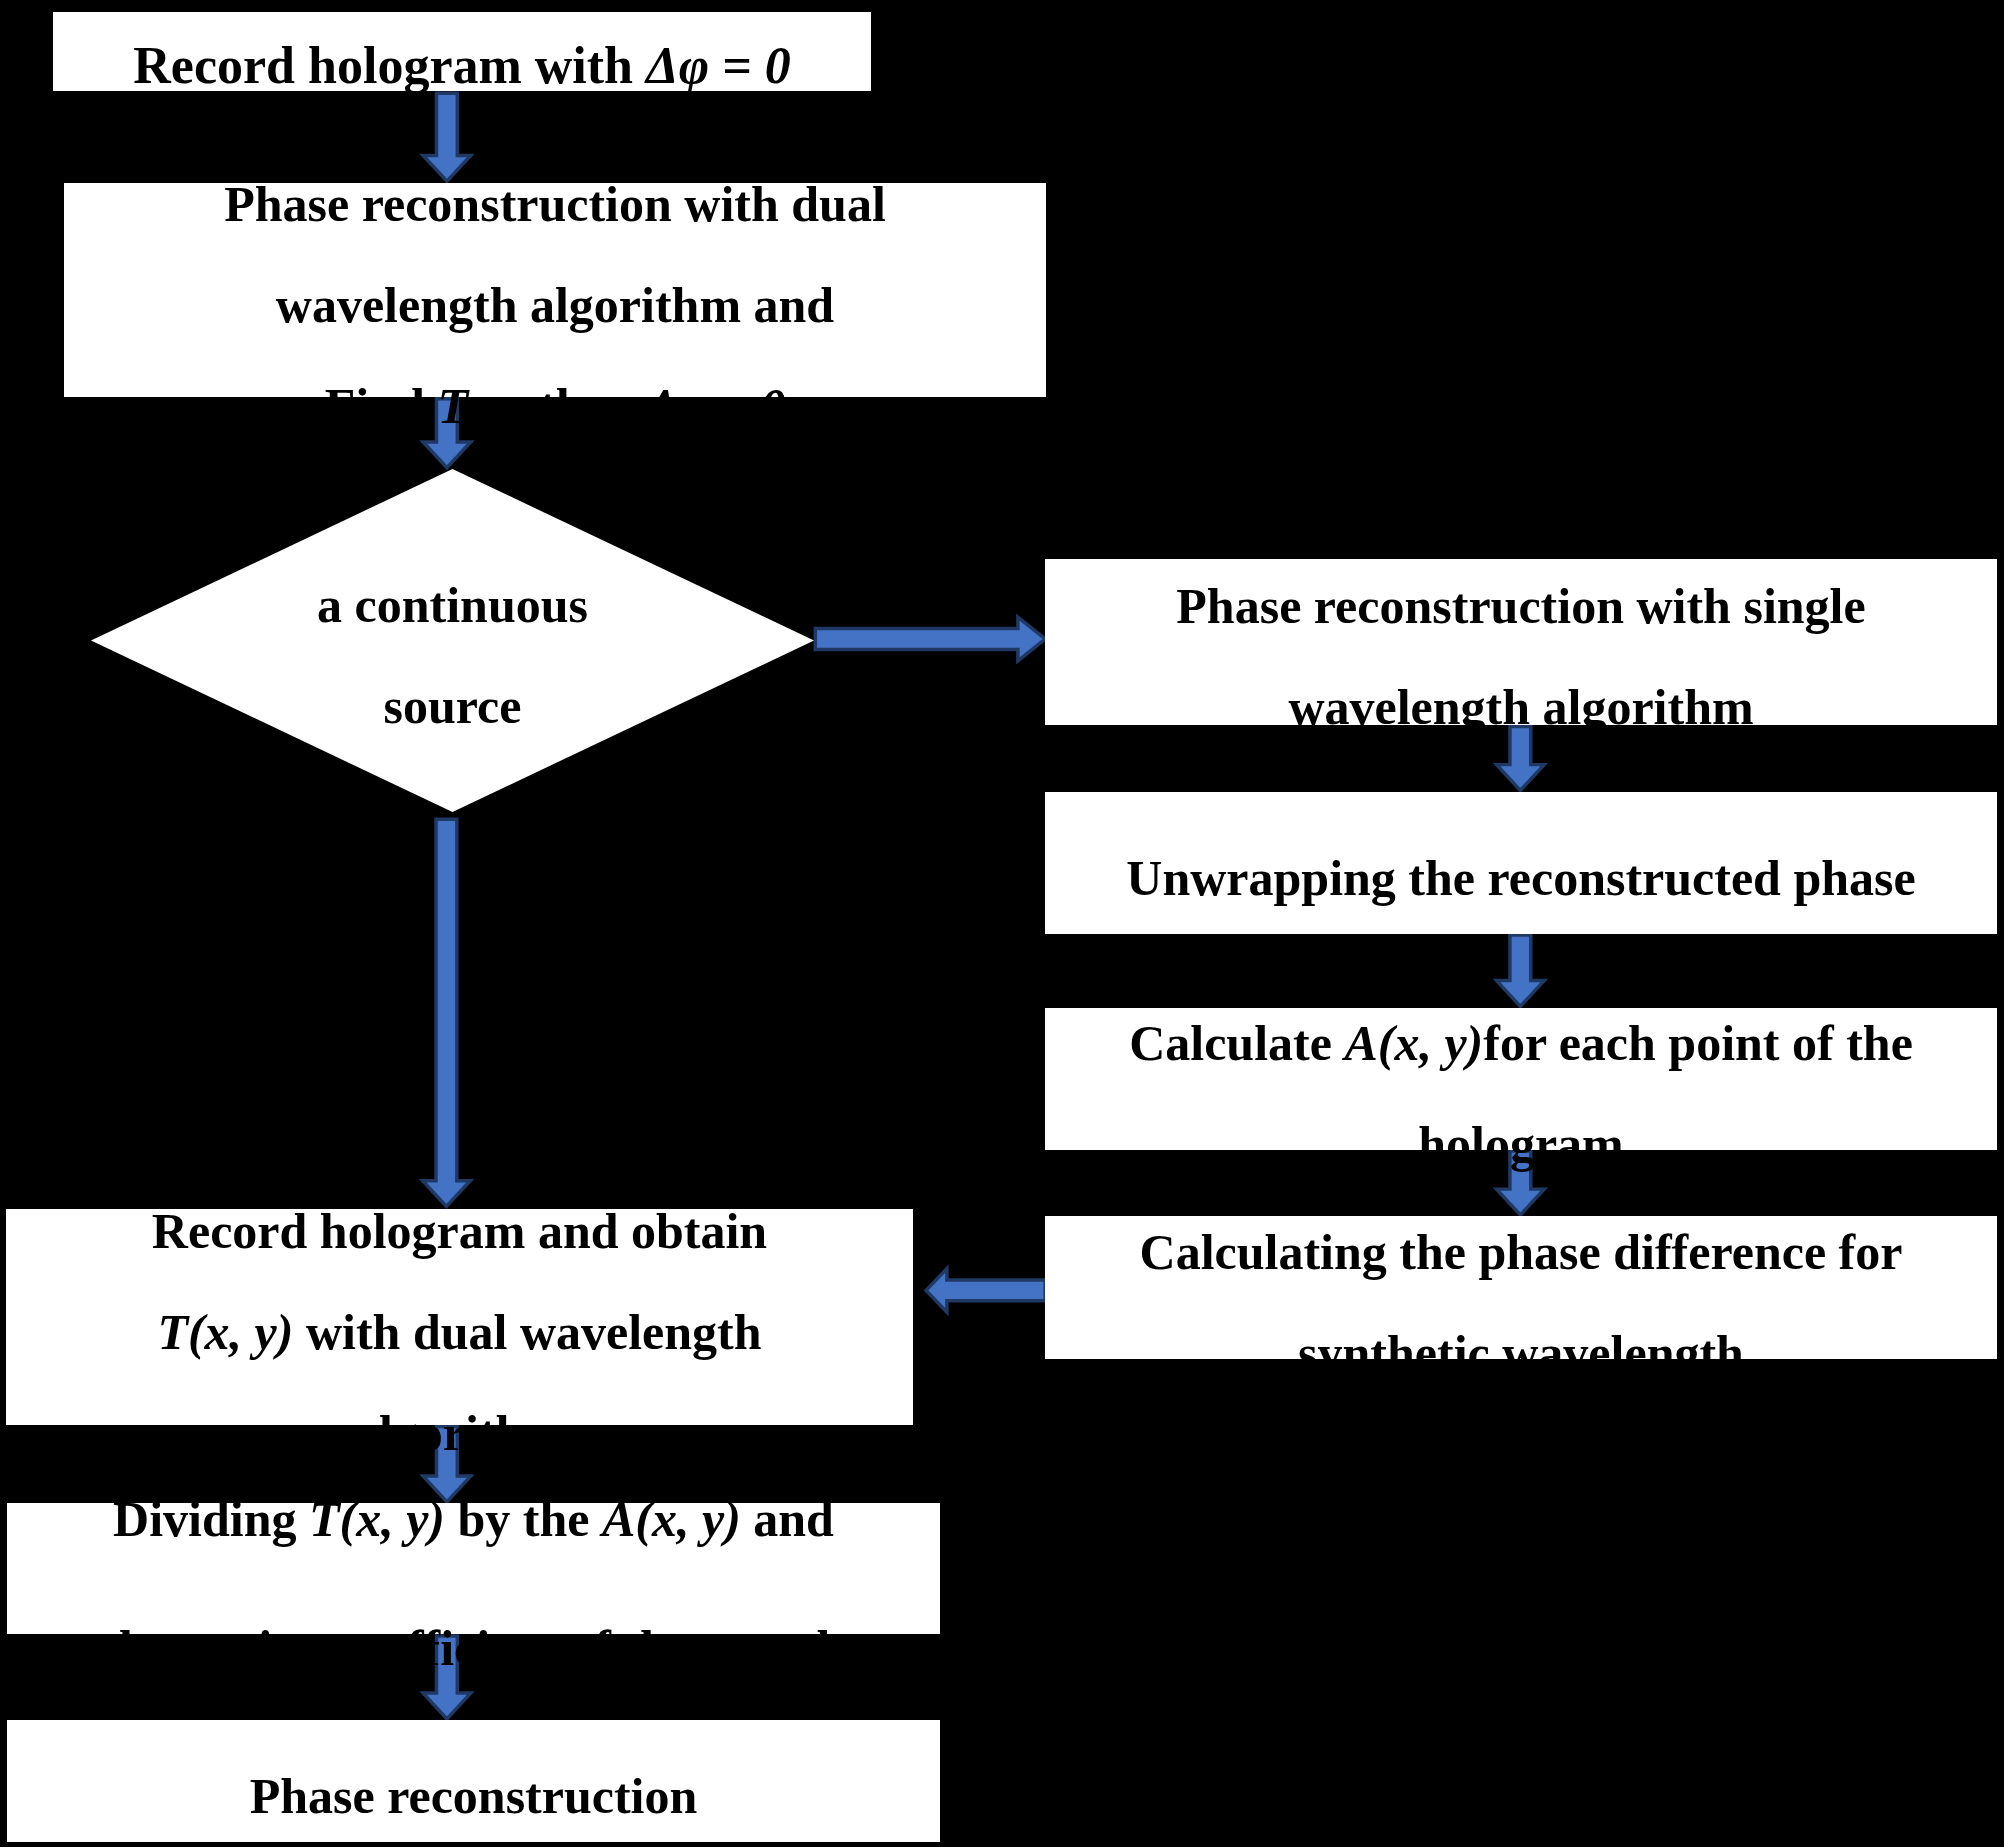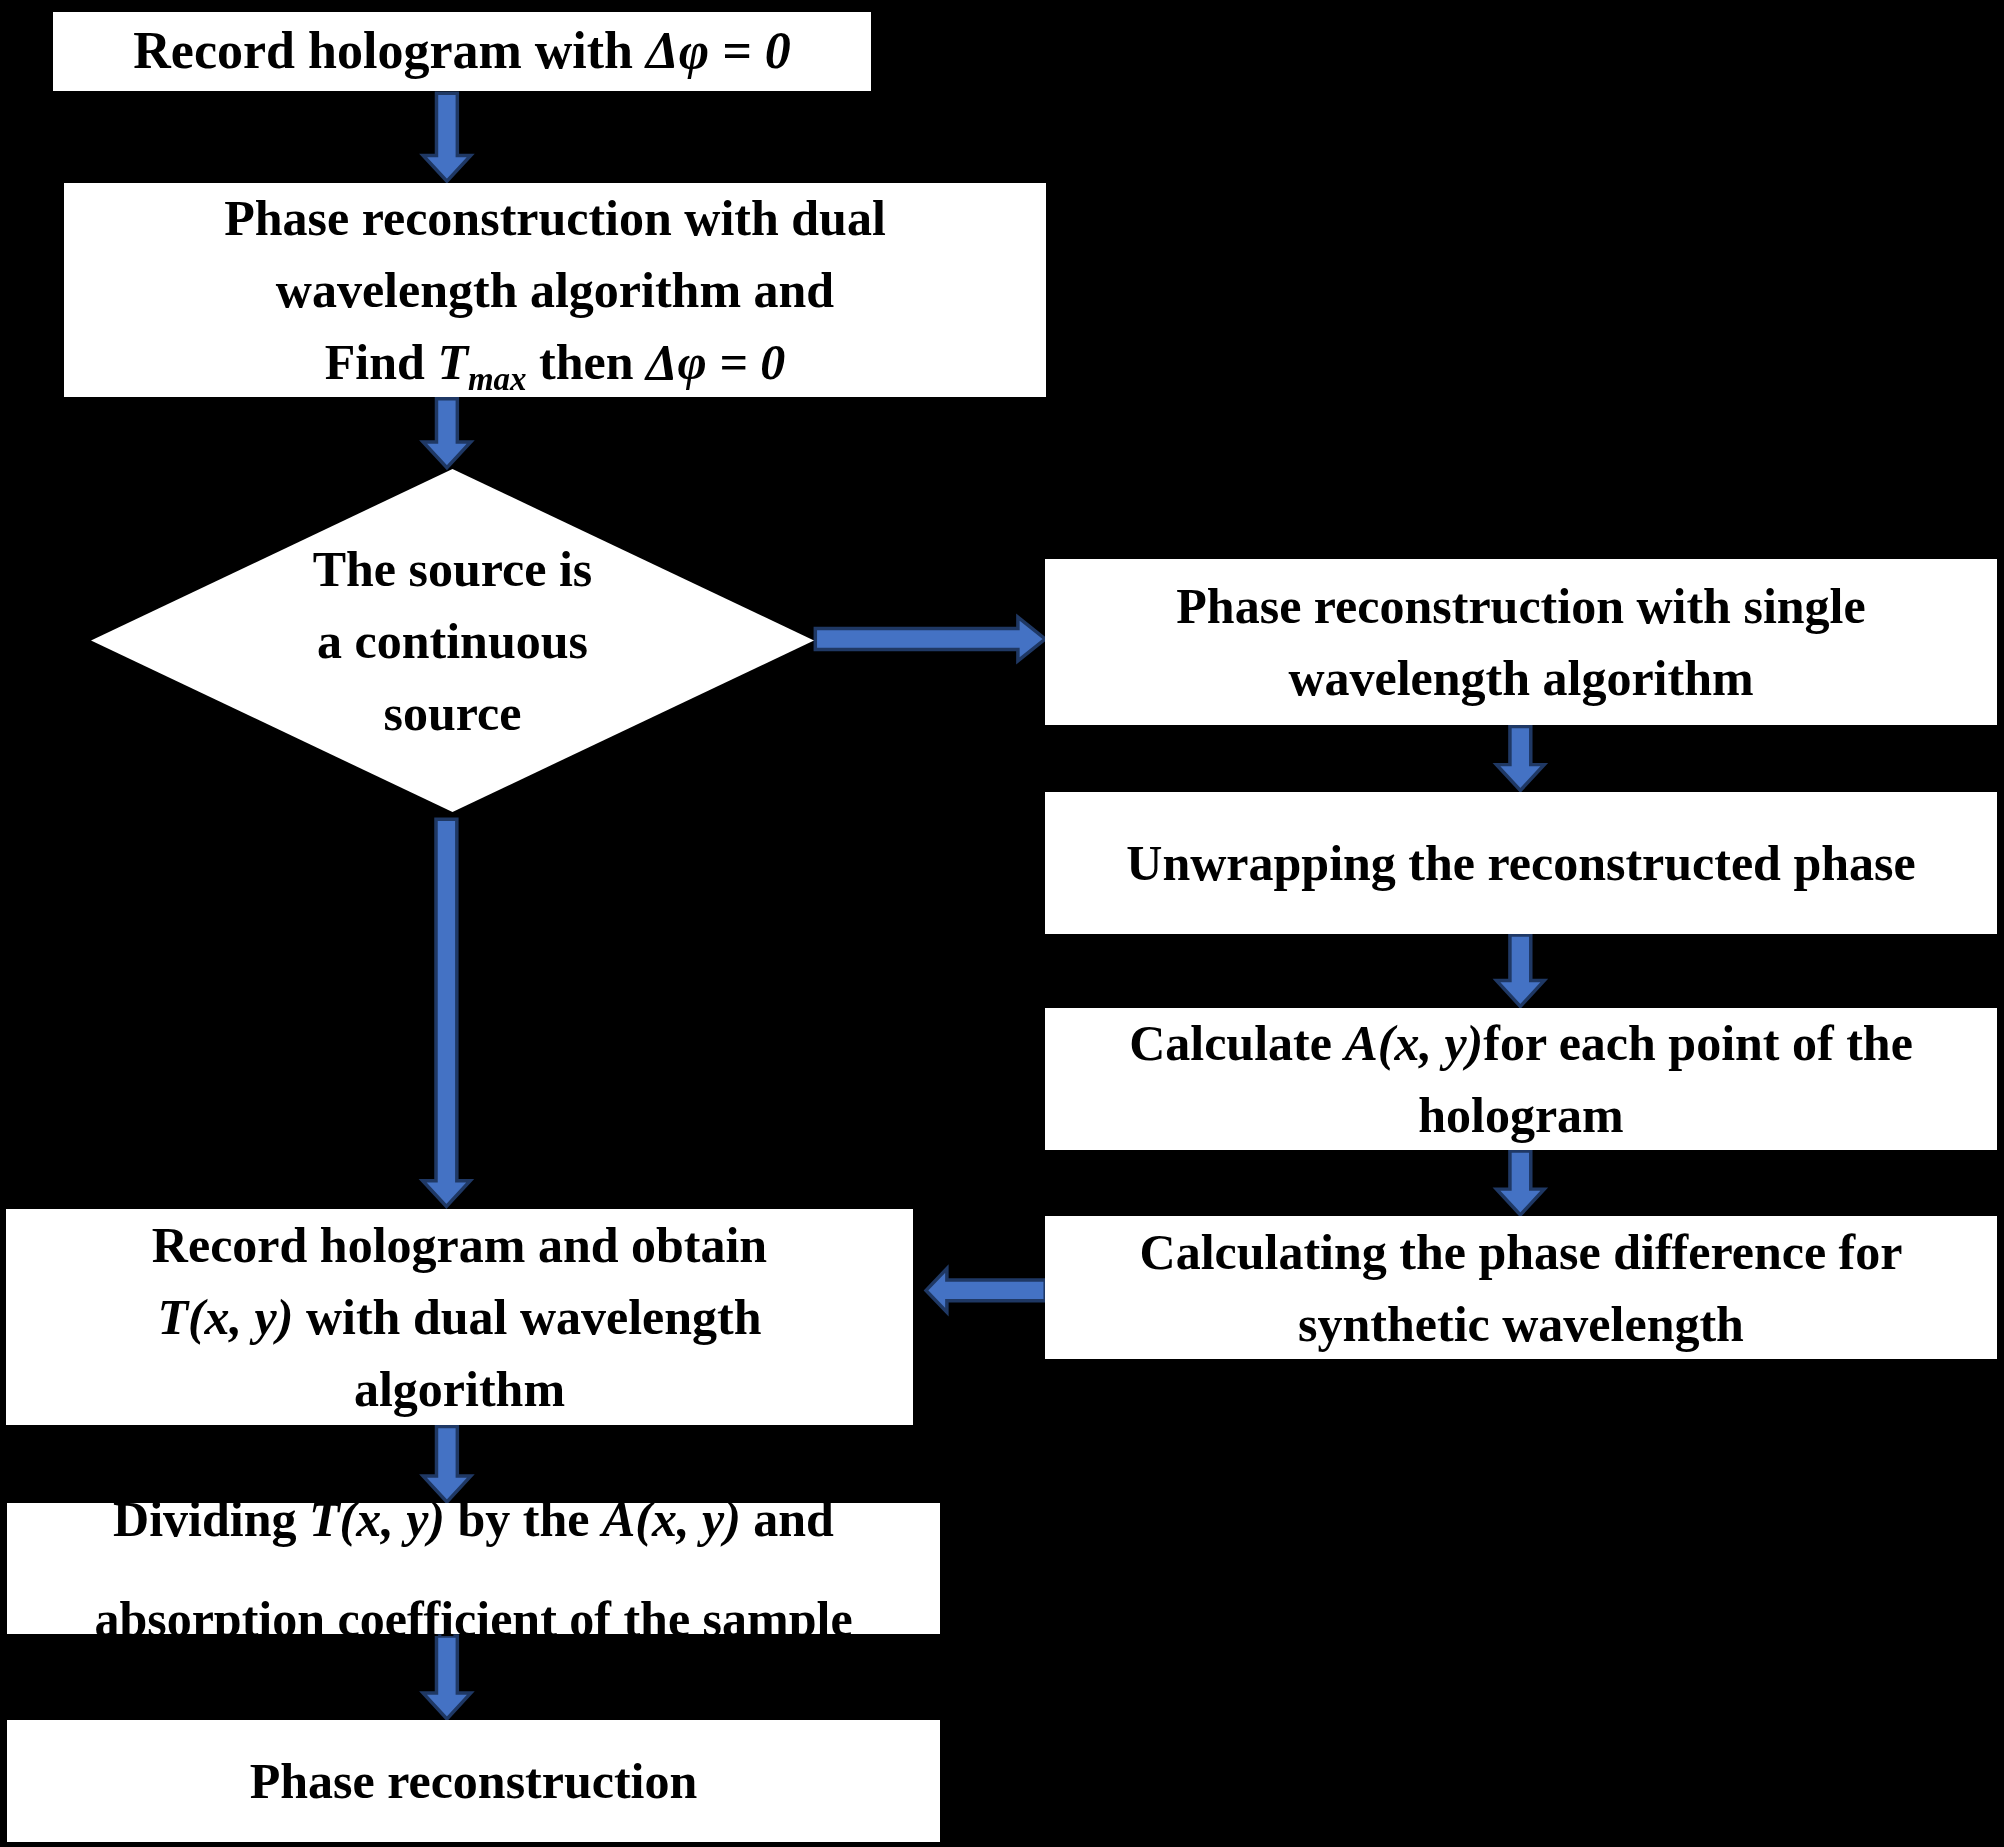--- a/index.html
+++ b/index.html
@@ -15,21 +15,21 @@
   svg.arrow-layer{position:absolute;left:0;top:0;}
   .arrow{fill:#4472c4;stroke:#1f3864;stroke-width:7;stroke-linejoin:miter;}
   .box{
     position:absolute;
     background:#ffffff;
     display:flex;flex-direction:column;
     justify-content:center;align-items:center;
     text-align:center;
     font-size:50px;line-height:1.44;
   }
-  .line{white-space:nowrap;}
+  .line{white-space:nowrap;margin-top:29px;}
   .m{font-style:italic;}
   sub.m{font-size:.66em;line-height:0;}
   .box--title{font-size:52px;}
   .diamond{
     position:absolute;
     background:#ffffff;
     clip-path:polygon(50% 0%,100% 50%,50% 100%,0% 50%);
     display:flex;flex-direction:column;
     justify-content:center;align-items:center;
     text-align:center;
@@ -58,21 +58,20 @@
     <div class="line"><span>Record hologram with </span><span class="m">Δφ = 0</span></div>
   </div>
 
   <div class="box" style="left:64px;top:183px;width:982px;height:214px;">
     <div class="line">Phase reconstruction with dual</div>
     <div class="line">wavelength algorithm and</div>
     <div class="line"><span>Find </span><span class="m">T</span><sub class="m">max</sub><span> then </span><span class="m">Δφ = 0</span></div>
   </div>
 
   <div class="diamond" style="left:91px;top:469px;width:723px;height:343px;">
-    <div class="line">The source is</div>
     <div class="line">a continuous</div>
     <div class="line">source</div>
   </div>
 
   <div class="box" style="left:1045px;top:559px;width:952px;height:166px;">
     <div class="line">Phase reconstruction with single</div>
     <div class="line">wavelength algorithm</div>
   </div>
 
   <div class="box" style="left:1045px;top:792px;width:952px;height:142px;">

